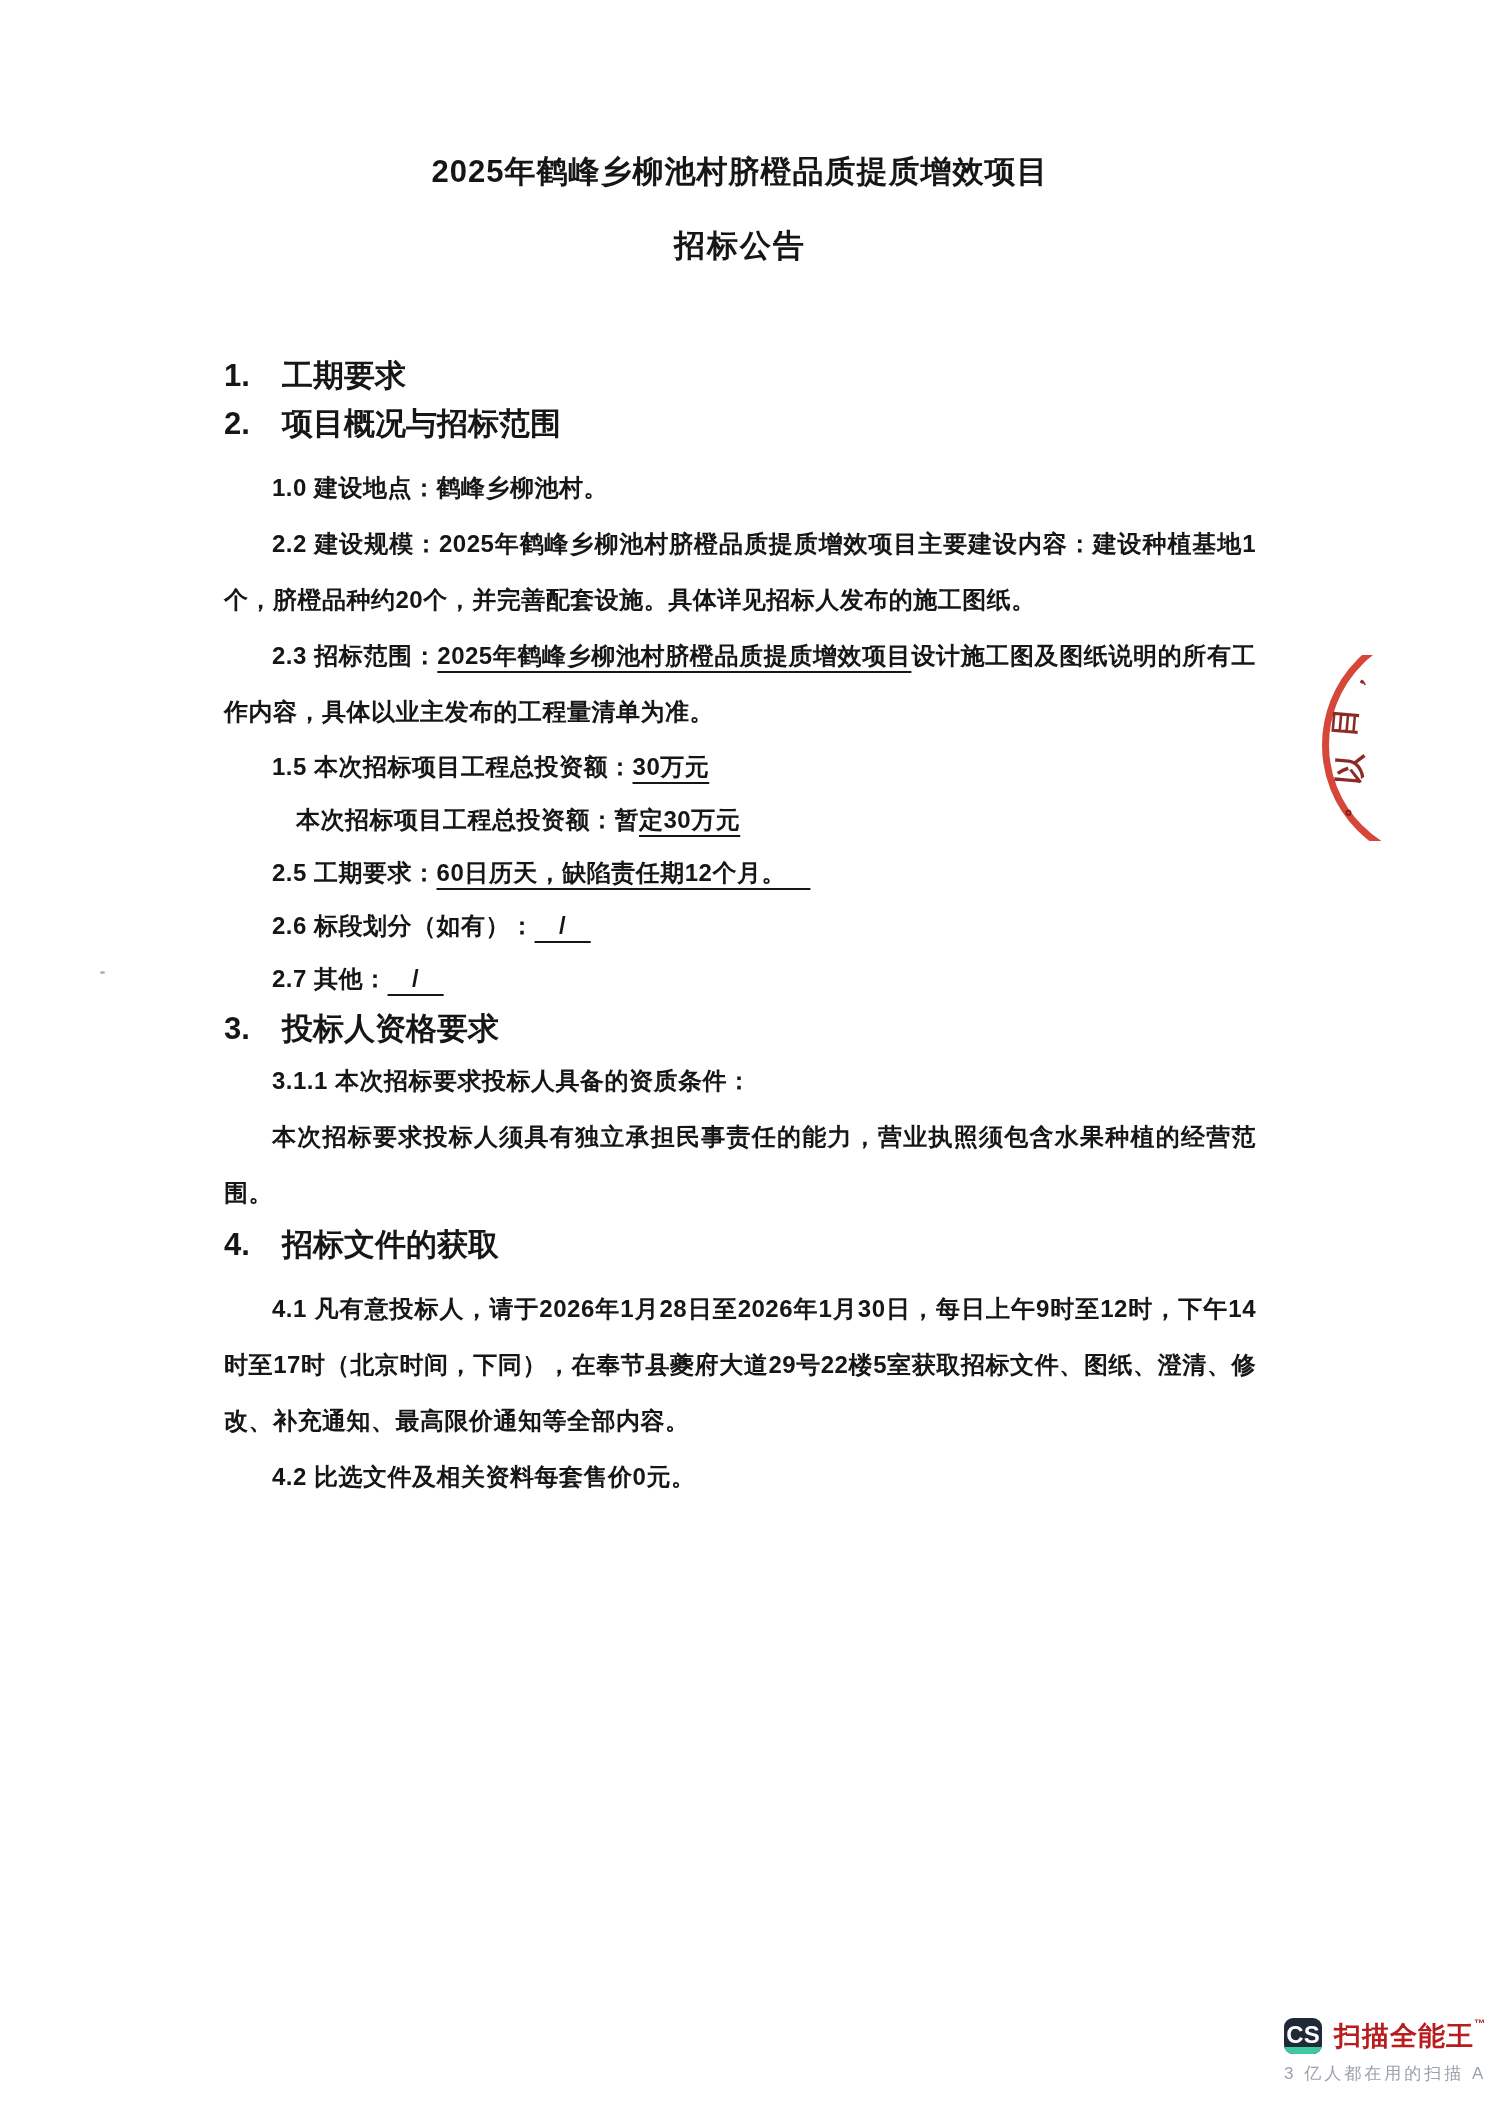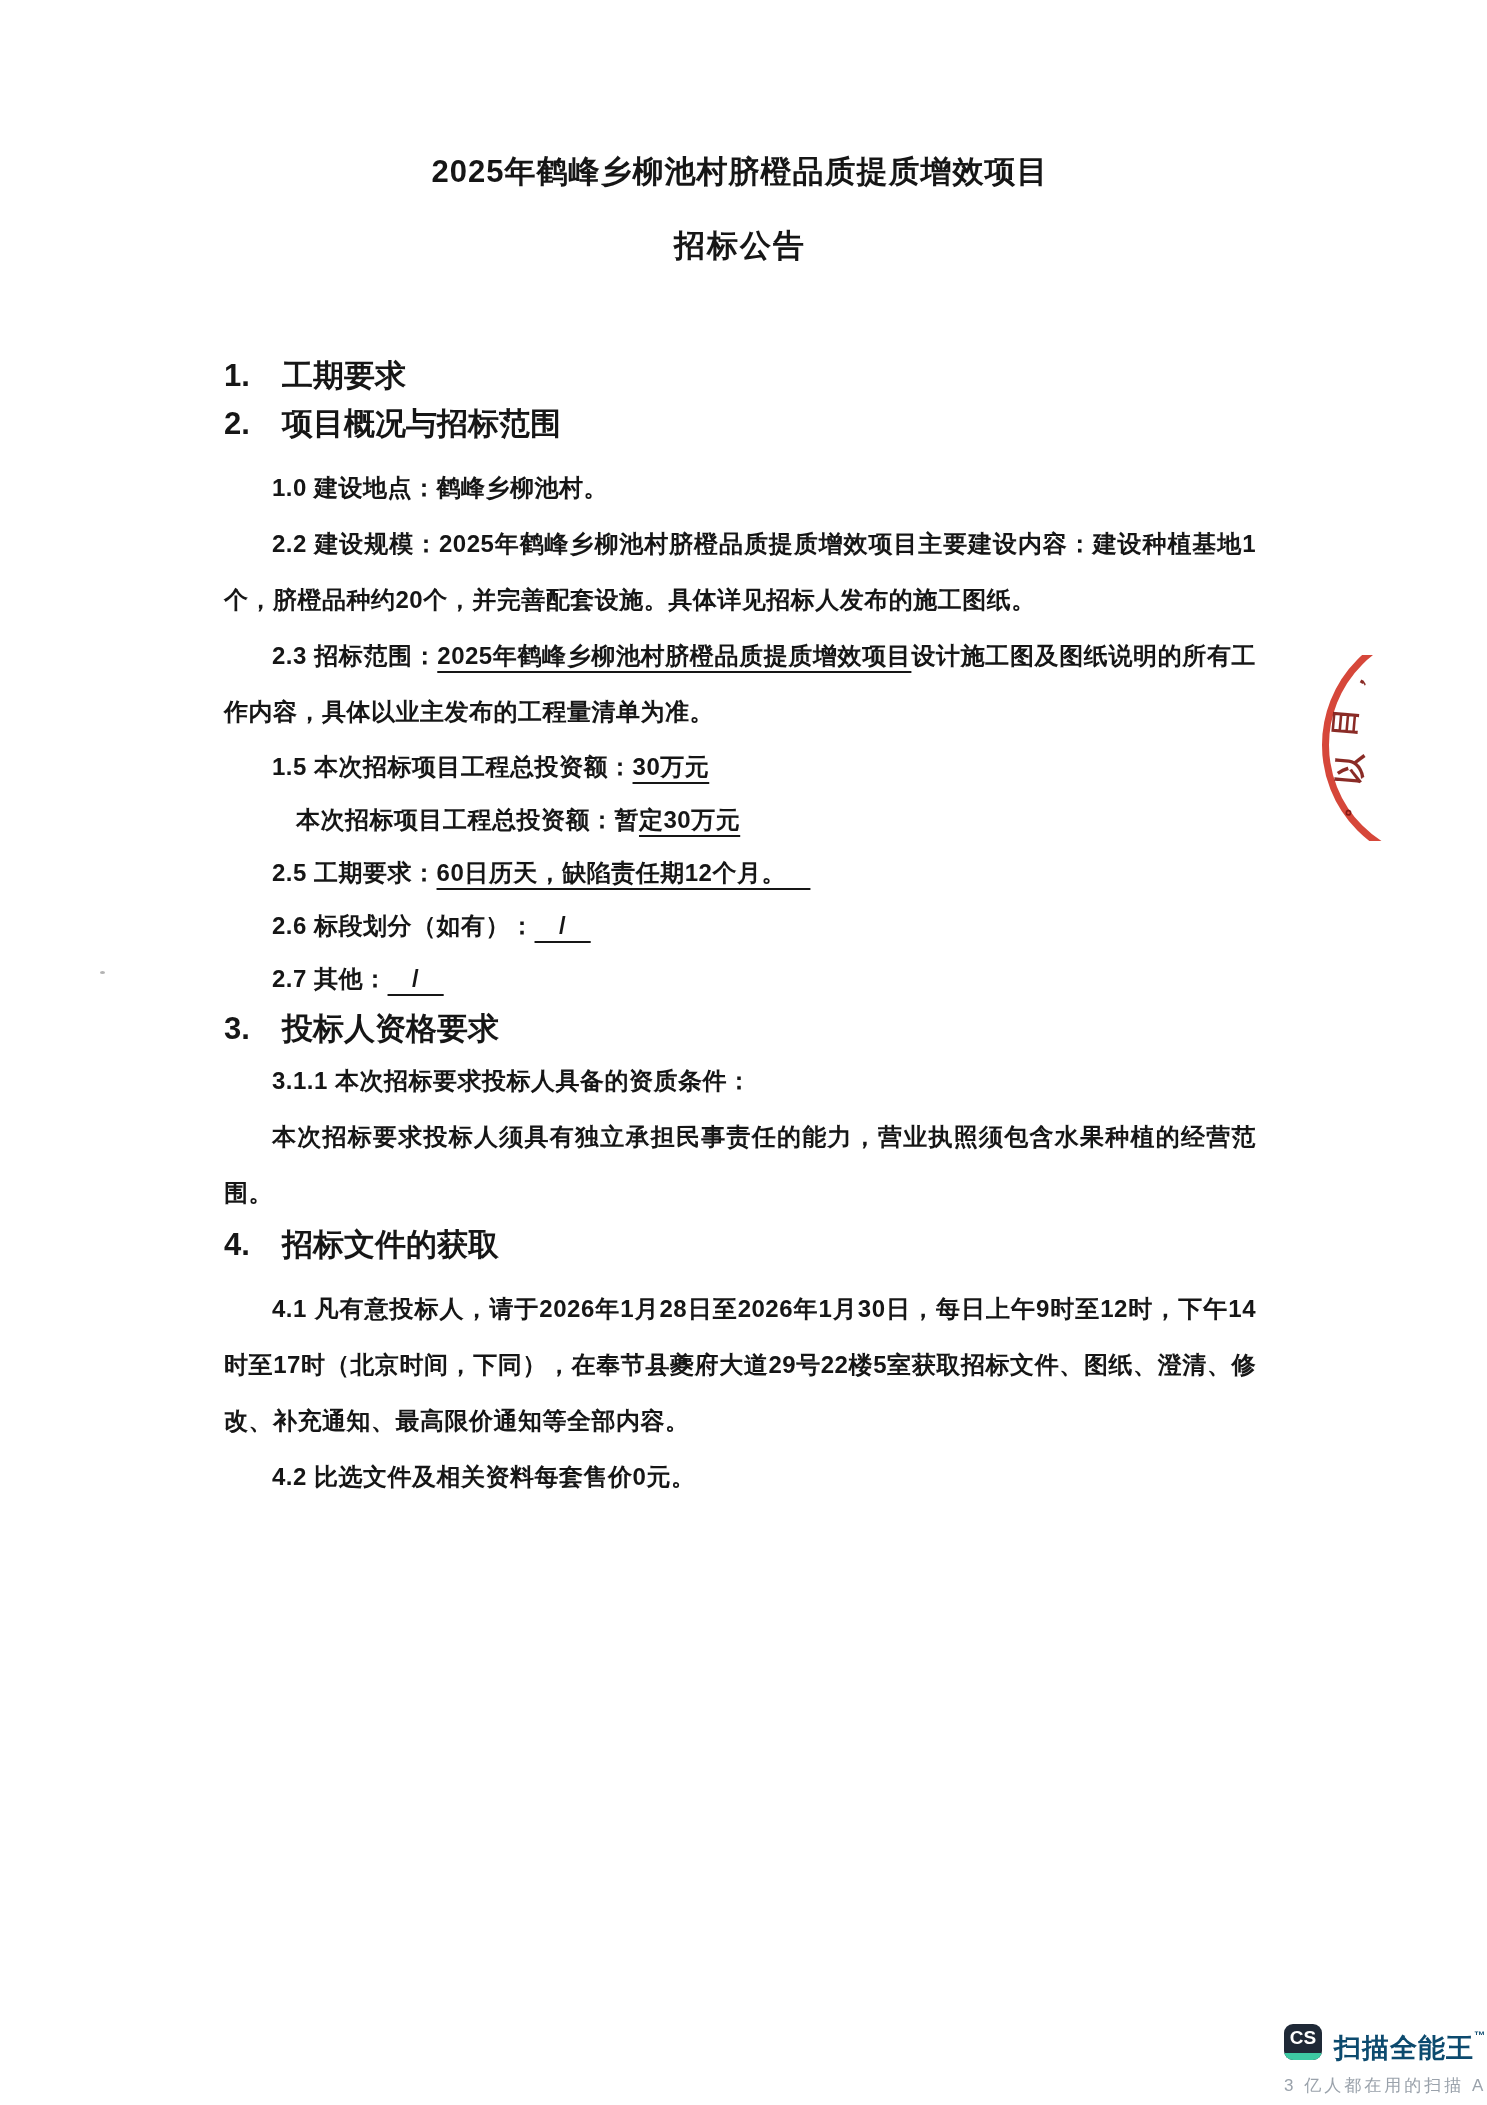--- a/index.html
+++ b/index.html
@@ -29,23 +29,23 @@
   .sg0{left:1346px;top:664px;font-size:22px;transform:rotate(-60deg);}
   .sg1{left:1331px;top:702px;font-size:29px;}
   .sg2{left:1335px;top:748px;font-size:31px;}
   .sg3{left:1329px;top:789px;font-size:24px;}
   
   .artifact-dot{position:absolute;left:100px;top:971px;width:5px;height:3px;background:#8a8a8a;border-radius:50%;opacity:.65;}
   
   .cs-wm{position:absolute;left:1284px;top:2018px;width:190px;}
   .cs-row{display:flex;align-items:center;}
   .cs-icon{width:38px;height:36px;border-radius:9px;background:#1f2937;position:relative;overflow:hidden;flex:none;}
-  .cs-icon .cs-txt{position:absolute;left:0;right:0;top:3px;text-align:center;color:#ffffff;font-size:19px;letter-spacing:0px;}
+  .cs-icon .cs-txt{position:absolute;left:0;right:0;top:3px;text-align:center;color:#ffffff;font-size:24px;letter-spacing:0px;}
   .cs-strip{position:absolute;left:0;right:0;bottom:0;height:7px;background:#3dc9a3;}
-  .cs-name{margin-left:12px;font-size:27px;color:#0c4a6e;white-space:nowrap;letter-spacing:1px;margin-top:12px;}
+  .cs-name{margin-left:12px;font-size:27px;color:#b91c1c;white-space:nowrap;letter-spacing:1px;}
   .cs-name .tm{font-size:11px;vertical-align:top;line-height:10px;}
   .cs-tag{margin-top:8px;font-size:17px;color:#9aa2ab;letter-spacing:3px;white-space:nowrap;font-weight:400;}
 </style>
 </head>
 <body>
 
 <div class="content">
 
   <div class="doc-title">2025年鹤峰乡柳池村脐橙品质提质增效项目</div>
   <div class="doc-subtitle">招标公告</div>

